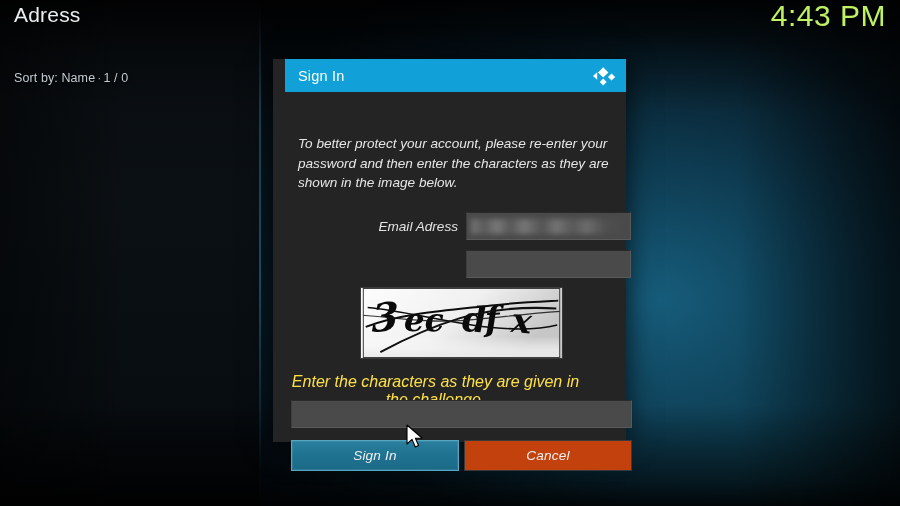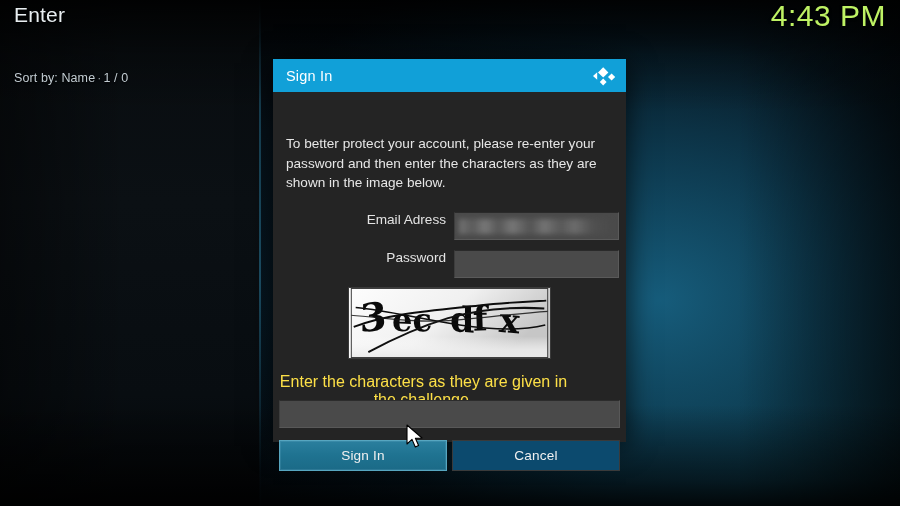--- a/index.html
+++ b/index.html
@@ -56,43 +56,44 @@
     font-size:30px; color:#bef264; font-weight:300; letter-spacing:0.5px;
     text-shadow:0 1px 3px rgba(0,0,0,0.8);
   }
 
   
   #dialog {
     position:absolute; left:273px; top:59px;
     width:353px; height:383px;
     background:#242424;
     box-shadow:0 4px 26px rgba(0,0,0,0.75);
+    padding-left:12px;
   }
   .dlg-head {
     position:relative;
     height:33px; background:#11a0d8;
     display:flex; align-items:center; justify-content:space-between;
     padding:0 8px 0 13px;
   }
   .dlg-title {
     font-size:14.5px; color:#ffffff; letter-spacing:0.2px;
   }
   .kodi-logo { width:30px; height:22px; display:block; }
 
-  .dlg-body { position:relative; padding:0; height:350px; }
+  .dlg-body { position:relative; padding:0; height:350px;font-style:italic; }
 
   .dlg-text {
     position:absolute; left:13px; top:42px; width:320px;
     font-size:13.6px; line-height:19.5px; color:#e6e6e6;
   }
 
   
   .form-row {
     position:absolute; left:0; width:353px; height:28px;
-    display:flex; 
+    display:flex; align-items:center;
   }
   .row-email { top:120px; }
   .row-pass  { top:158px; }
   .field-label {
     width:336px; text-align:right; padding-right:163px;
     font-size:13.6px; color:#e3e3e3;
   }
   .field-box {
     position:absolute; left:181px; top:0;
     width:165px; height:28px;
@@ -148,38 +149,38 @@
     cursor:default; user-select:none;
   }
   .btn-primary {
     left:0;
     background:linear-gradient(180deg,#2b7f9e 0%, #1f7391 48%, #1b6a87 100%);
     border:1px solid #57a6c0;
     box-shadow:inset 0 0 0 1px rgba(120,190,215,0.18);
   }
   .btn-secondary {
     left:173px;
-    background:#0c4a6e;
+    background:#c2410c;
     border:1px solid #3a3a3a;
   }
 
   
   .cursor { position:absolute; left:406px; top:424px; width:20px; height:28px; }
 </style>
 </head>
 <body>
 
 <div id="screen">
 
   <div class="bg-teal"></div>
   <div class="left-panel"></div>
   <div class="left-panel-edge"></div>
   <div class="bg-vignette"></div>
 
-  <div class="page-title">Enter</div>
+  <div class="page-title">Adress</div>
   <div class="page-sub">
     <span>Sort by: Name</span><span class="sep">·</span><span>1 / 0</span>
   </div>
   <div class="clock">4:43 PM</div>
 
   <div id="dialog">
 
     <div class="dlg-head">
       <span class="dlg-title">Sign In</span>
       <span class="kodi-logo">
@@ -197,21 +198,20 @@
       <div class="dlg-text">To better protect your account, please re-enter your password and then enter the characters as they are shown in the image below.</div>
 
       <div class="form-row row-email">
         <div class="field-label">Email Adress</div>
         <div class="field-box">
           <div class="field-redacted"></div>
         </div>
       </div>
 
       <div class="form-row row-pass">
-        <div class="field-label">Password</div>
         <div class="field-box"></div>
       </div>
 
       <div class="captcha-img">
         <svg viewBox="0 0 203 72" xmlns="http://www.w3.org/2000/svg">
           <defs>
             <linearGradient id="plate" x1="0" y1="0" x2="1" y2="0.4">
               <stop offset="0%" stop-color="#fdfdfd"></stop>
               <stop offset="55%" stop-color="#f0f0f0"></stop>
               <stop offset="100%" stop-color="#c6c6c6"></stop>

